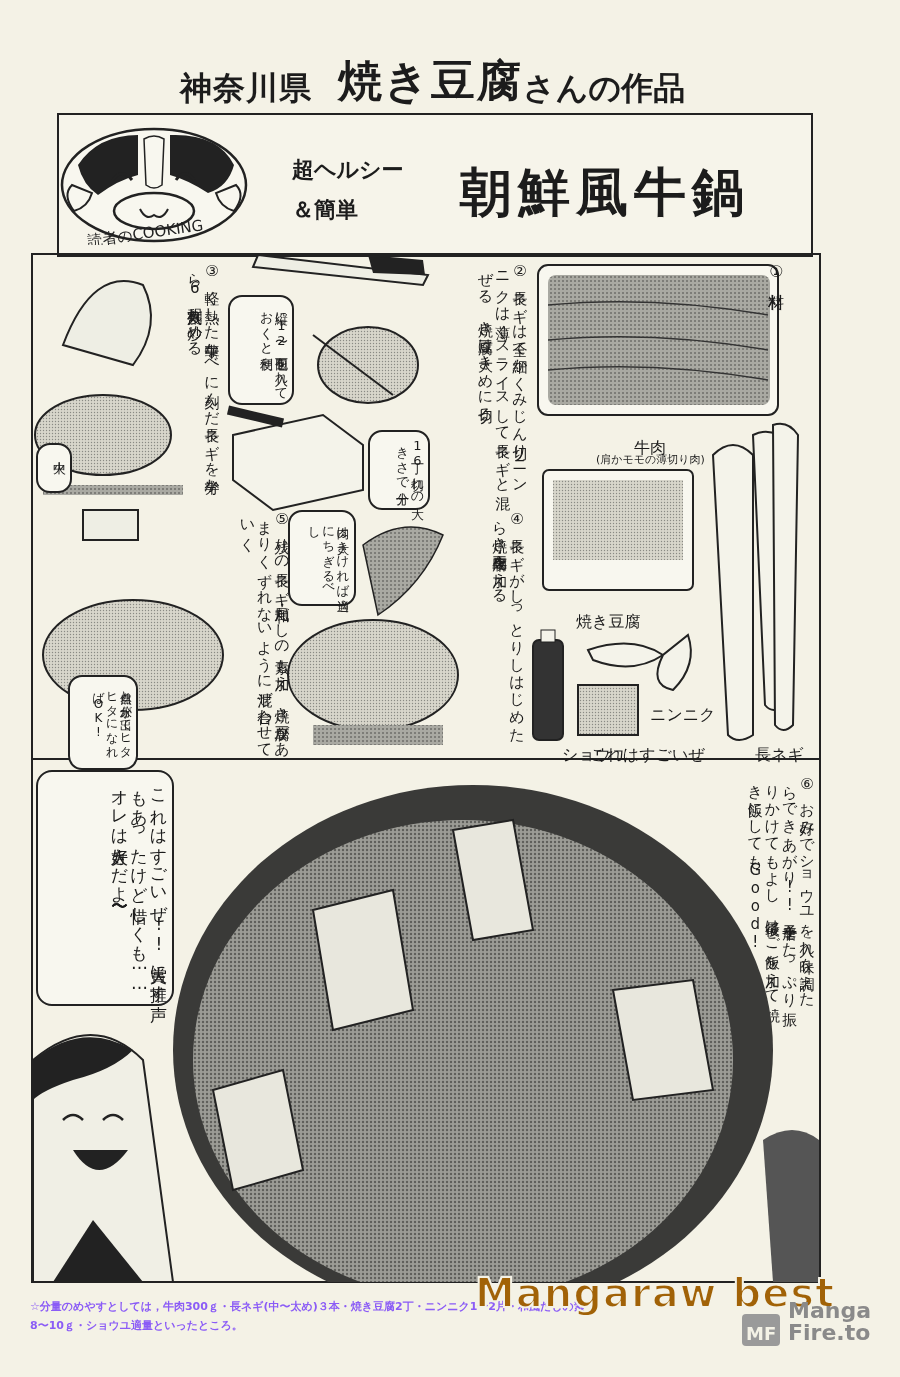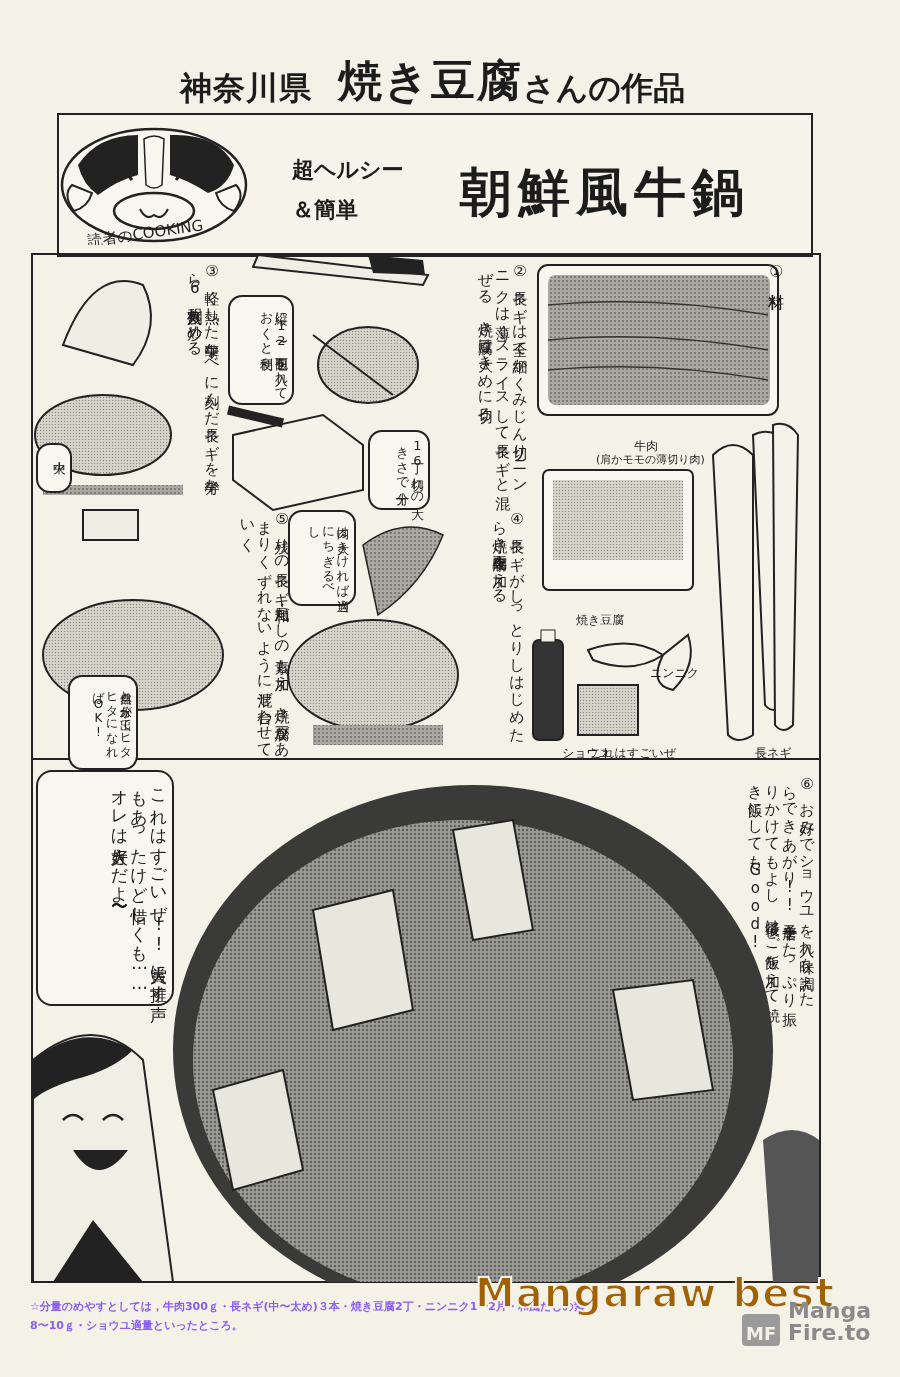--- a/index.html
+++ b/index.html
@@ -18,21 +18,21 @@
   
   .titlebox { top:113px; left:57px; width:752px; height:140px; border:2px solid #222; background:#f6f4ea; }
   .logo { top:125px; left:58px; width:192px; height:120px; }
   .sub { top:150px; left:292px; font-size:22px; font-weight:bold; text-align:left; line-height:40px; }
   .main-title { top:158px; left:460px; font-size:52px; font-weight:900; letter-spacing:6px; }
   
   .outer { top:253px; left:31px; width:790px; height:1030px; border:2px solid #222; box-sizing:border-box; }
   .hline { height:0; border-top:2px solid #222; }
   .bubble { border:2px solid #222; border-radius:14px; background:#f8f7ef; font-size:13px; padding:6px 4px; box-sizing:border-box; }
   .step { font-size:15px; }
-  .lbl { font-size:12px; white-space:nowrap; }
+  .lbl { font-size:16px; white-space:nowrap; }
   .footer { top:1297px; left:30px; font-size:11px; font-weight:bold; line-height:19px; color:#8b5cf6; }
   .wm1 { top:1270px; left:475px; font-size:40px; font-weight:900; color:#a16207; letter-spacing:1px; -webkit-text-stroke:2px #f4f2e6; }
   .wm2 { top:1302px; left:740px; width:150px; height:50px; color:#8a8a8a; font-weight:bold; }
   .wm2 .t { position:absolute; left:48px; top:-2px; font-size:22px; line-height:22px; }
 </style>
 </head>
 <body>
 
 <div class="abs hdr">
   <span class="pref">神奈川県</span><span class="name">焼き豆腐</span><span class="suffix">さんの作品</span>
@@ -123,21 +123,21 @@
 <div class="abs vt bubble" style="top:430px;left:368px;width:62px;height:80px;">1丁6切れの大きさで十分</div>
 <div class="abs vt bubble" style="top:443px;left:36px;width:36px;height:50px;">中火</div>
 <div class="abs vt bubble" style="top:675px;left:68px;width:70px;height:95px;font-size:12px;">自然と水分が出てヒタヒタになればOK!</div>
 <div class="abs vt bubble" style="top:510px;left:288px;width:68px;height:96px;font-size:12.5px;">肉は大きければ適当にちぎるべし</div>
 
 <div class="abs lbl" style="top:438px;left:634px;">牛肉</div>
 <div class="abs lbl" style="top:452px;left:596px;font-size:11px;">(肩かモモの薄切り肉)</div>
 <div class="abs lbl" style="top:612px;left:576px;">焼き豆腐</div>
 <div class="abs lbl" style="top:745px;left:521px;margin-left:41px;">ショウユ</div>
 <div class="abs lbl" style="top:745px;left:590px;">これはすごいぜ</div>
-<div class="abs lbl" style="top:665px;left:650px;">ニンニク</div>
+<div class="abs lbl" style="top:705px;left:650px;">ニンニク</div>
 <div class="abs lbl" style="top:745px;left:755px;">長ネギ</div>
 
 <svg class="abs" style="top:760px;left:33px;" width="786" height="522" viewBox="0 0 786 522">
   <defs>
     <pattern id="tone3" width="4" height="4" patternUnits="userSpaceOnUse">
       <rect width="4" height="4" fill="#9c9c96"></rect>
         <circle cx="2" cy="2" r="1.2" fill="#5e5e5a"></circle>
     </pattern>
   </defs>
   <ellipse cx="440" cy="290" rx="300" ry="265" fill="#3a3a38"></ellipse>

